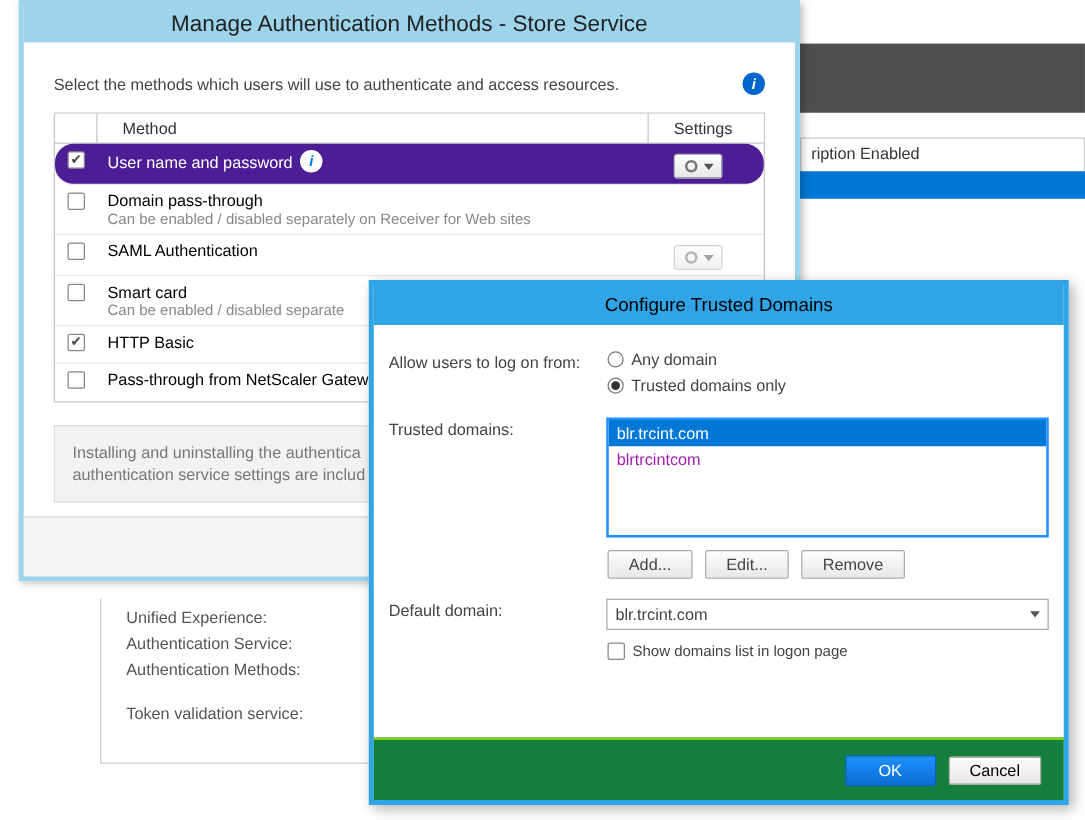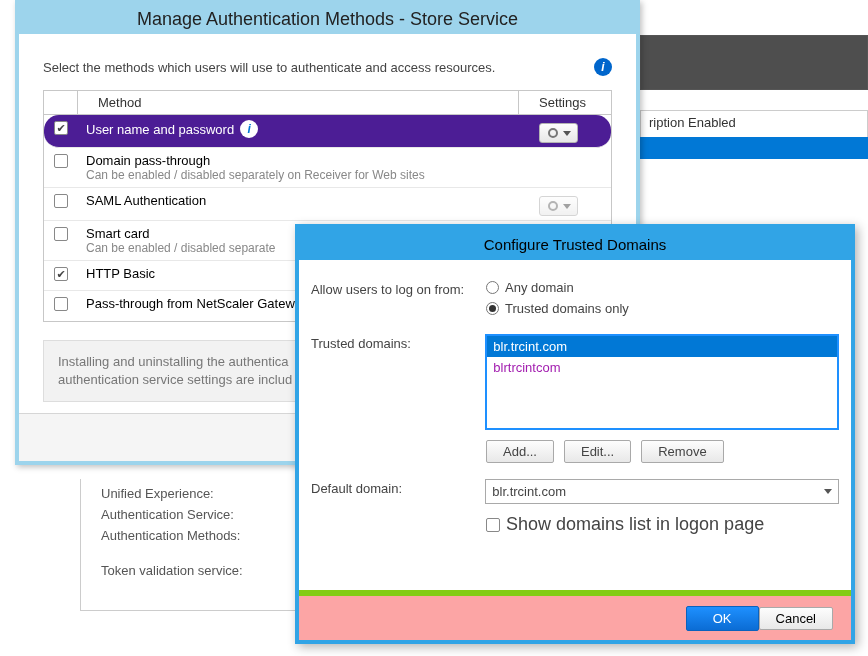--- a/index.html
+++ b/index.html
@@ -49,23 +49,23 @@
 .dlg2 .lab{width:175px;padding-top:2px;}
 .dlg2 .opts label{display:flex;align-items:center;gap:6px;margin-bottom:6px;}
 .radio{width:13px;height:13px;border:1px solid #777;border-radius:50%;display:inline-flex;align-items:center;justify-content:center;}
 .radio.on::after{content:"";width:7px;height:7px;border-radius:50%;background:#333;}
 .listbox{border:2px solid #1e90ff;width:355px;height:96px;background:#fff;overflow:hidden;}
 .listbox .item{padding:3px 6px;font-size:13px;color:#a21caf;}
 .listbox .item.sel{background:#0178d6;color:#fff;}
 .btnrow{margin-left:175px;margin-top:6px;display:flex;gap:10px;}
 .btn{border:1px solid #a9a9a9;background:linear-gradient(#fdfdfd,#e8e8e8);padding:3px 16px;font-size:13px;border-radius:2px;cursor:pointer;}
 .combo{width:355px;border:1px solid #a9a9a9;background:#fff;padding:4px 6px;font-size:13px;display:flex;justify-content:space-between;align-items:center;}
-.dlg2 .footer{position:absolute;left:0;right:0;bottom:0;height:50px;border-top:6px solid #84cc16;background:#fca5a5;display:flex;justify-content:flex-end;align-items:center;padding-right:18px;}
+.dlg2 .footer{position:absolute;left:0;right:0;bottom:0;height:50px;border-top:2px solid #84cc16;background:#15803d;display:flex;justify-content:flex-end;align-items:center;gap:10px;padding-right:18px;}
 .primary{background:linear-gradient(#1e90ff,#0b6cd4);color:#fff;border:1px solid #0b62bd;padding:4px 26px;border-radius:2px;font-size:13px;}
-.chk-inline{display:flex;align-items:center;gap:6px;margin-left:175px;margin-top:6px;font-size:18px;}
+.chk-inline{display:flex;align-items:center;gap:6px;margin-left:175px;margin-top:6px;font-size:12px;}
 </style>
 </head>
 <body>
 
 <div class="bg-strip"></div>
 <div class="bg-header">ription Enabled</div>
 <div class="bg-bluebar"></div>
 
 <div class="info-panel">
   <div>Unified Experience:</div>

